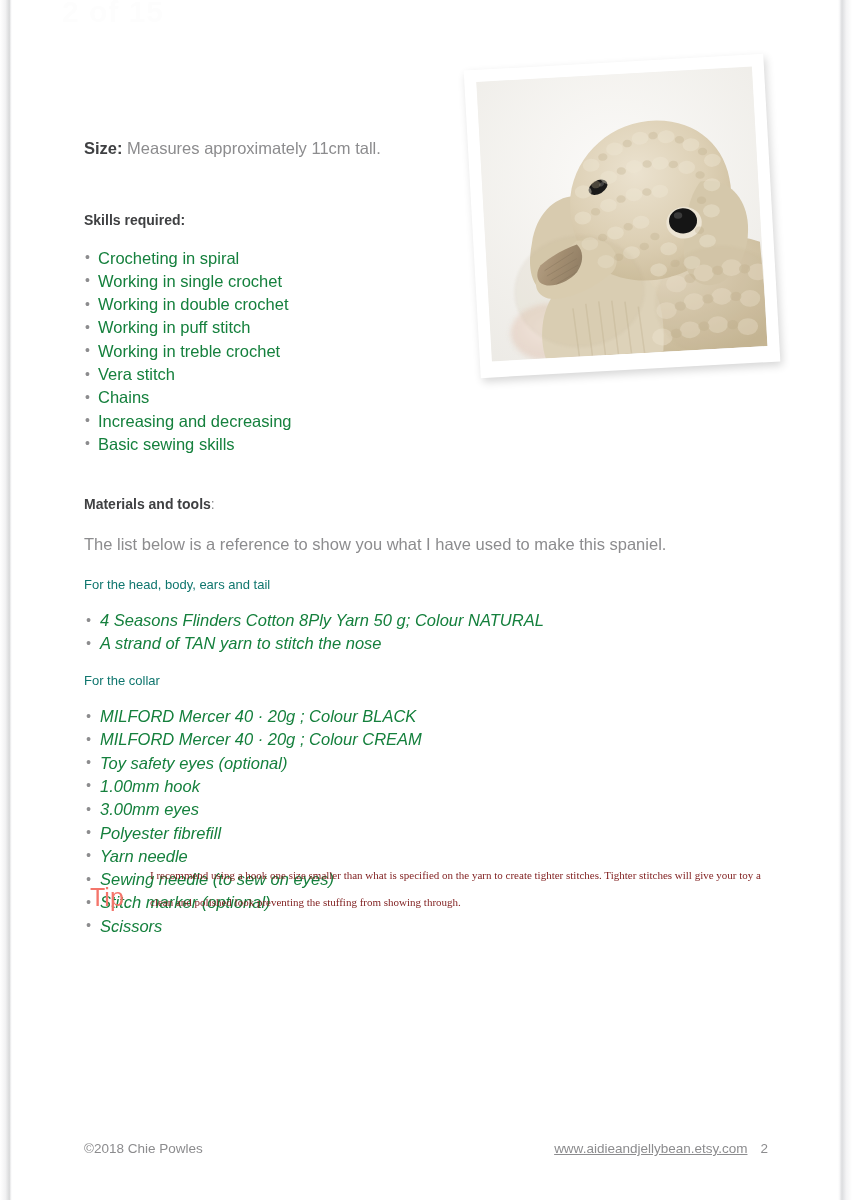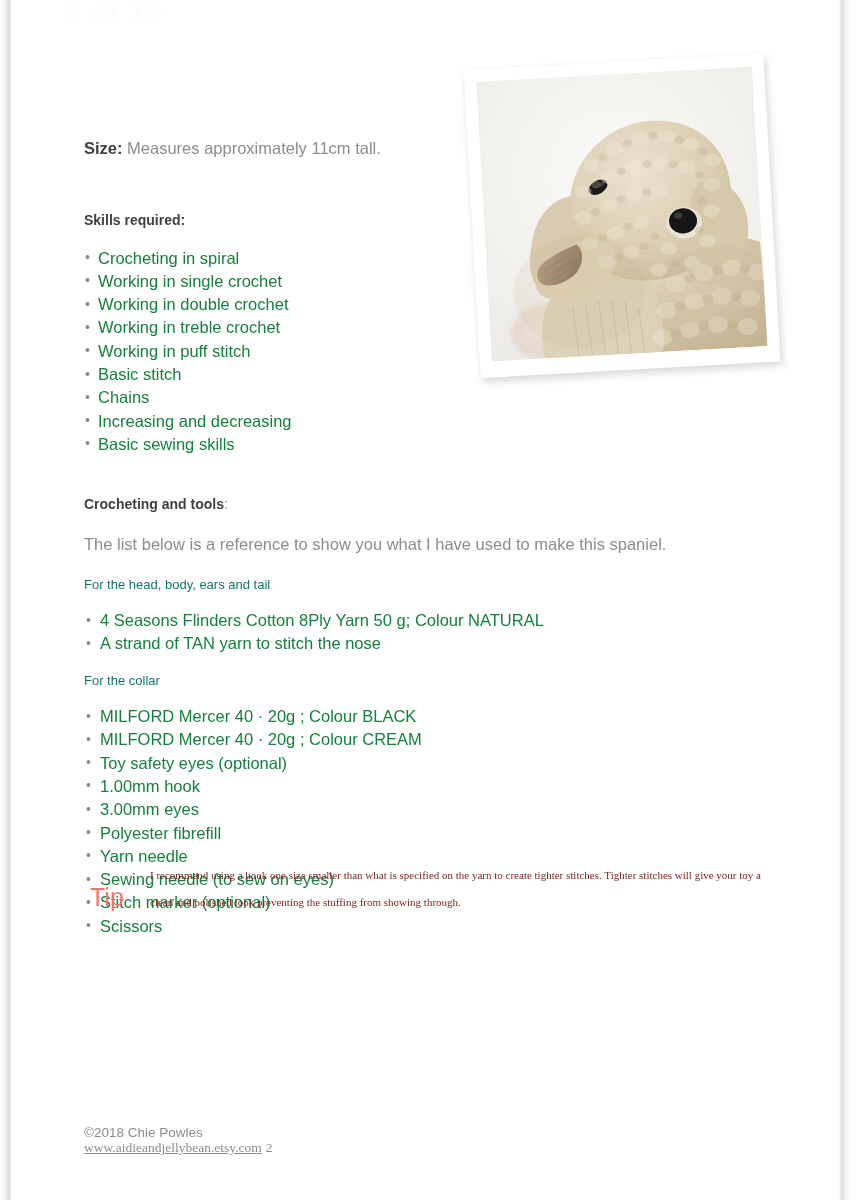--- a/index.html
+++ b/index.html
@@ -95,21 +95,21 @@
     white-space: nowrap;
   }
   ul.bullets li::before {
     content: "\2022";
     position: absolute;
     left: 1px;
     top: -0.5px;
     font-size: 14px;
     color: #8c8c8e;
   }
-  ul.bullets.loose li { padding-left: 16px; }
+  ul.bullets.loose li { padding-left: 16px; font-style: italic; }
   ul.bullets.loose li::before { left: 2px; }
 
   
   .photo-wrap {
     position: absolute;
     left: 472px;
     top: 62px;
     width: 320px;
     height: 330px;
   }
@@ -165,27 +165,25 @@
   .footer {
     position: absolute;
     left: 84px;
     right: 84px;
     bottom: 44px;
     display: flex;
     justify-content: space-between;
     align-items: baseline;
     font-size: 13.5px;
     color: #8c8c8e;
-    flex-direction: column;
   }
   .footer-right {
     display: flex;
     align-items: flex-start;
-    gap: 4px;
-    font-family: Liberation Serif, serif;
+    gap: 13px;
   }
   .footer-url {
     text-decoration: underline;
     color: #8c8c8e;
   }
   .footer-page { color: #8c8c8e; }
 </style>
 </head>
 <body>
 
@@ -368,31 +366,31 @@
     <p class="line"><span class="lead">Size:</span><span> Measures approximately 11cm tall.</span></p>
 
     <div class="gap-lg"></div>
 
     <p class="heading">Skills required:</p>
 
     <ul class="bullets">
       <li>Crocheting in spiral</li>
       <li>Working in single crochet</li>
       <li>Working in double crochet</li>
+      <li>Working in puff stitch</li>
       <li>Working in treble crochet</li>
-      <li>Working in puff stitch</li>
-      <li>Basic stitch</li>
+      <li>Vera stitch</li>
       <li>Chains</li>
       <li>Increasing and decreasing</li>
       <li>Basic sewing skills</li>
     </ul>
 
     <div class="gap-md"></div>
 
-    <p class="heading"><span>Crocheting and tools</span><span style="font-weight:normal;color:#8c8c8e">:</span></p>
+    <p class="heading"><span>Materials and tools</span><span style="font-weight:normal;color:#8c8c8e">:</span></p>
 
     <p class="line">The list below is a reference to show you what I have used to make this spaniel.</p>
 
     <p class="subheading">For the head, body, ears and tail</p>
 
     <ul class="bullets loose">
       <li>4 Seasons Flinders Cotton 8Ply Yarn 50 g; Colour NATURAL</li>
       <li>A strand of TAN yarn to stitch the nose</li>
     </ul>
 

